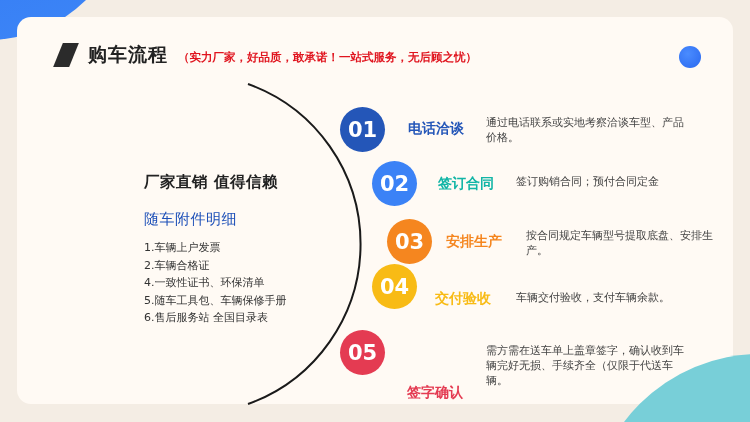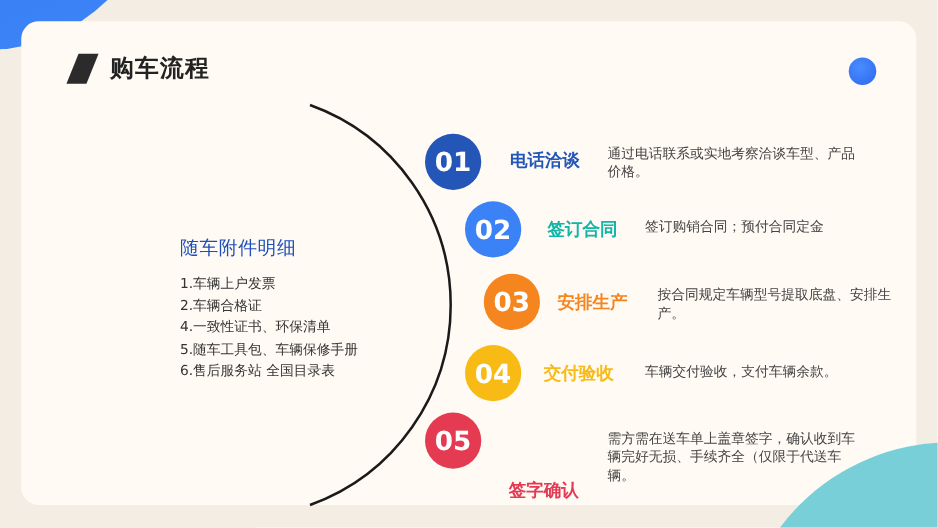--- a/index.html
+++ b/index.html
@@ -128,26 +128,28 @@
 </head>
 <body>
 
 <div class="deco-blue-corner"></div>
 <div class="deco-teal-circle"></div>
 
 <div class="card">
   <div class="title-row">
     <div class="title-mark"></div>
     <span class="title-text">购车流程</span>
+    <span class="title-sub">（实力厂家，好品质，敢承诺！一站式服务，无后顾之忧）</span>
   </div>
 </div>
 
 <div class="blue-dot"></div>
 
 <div class="left-block">
+  <div class="left-heading">厂家直销 值得信赖</div>
   <div class="left-subheading">随车附件明细</div>
   <ul class="left-list">
     <li>1.车辆上户发票</li>
     <li>2.车辆合格证</li>
     <li>4.一致性证书、环保清单</li>
     <li>5.随车工具包、车辆保修手册</li>
     <li>6.售后服务站 全国目录表</li>
   </ul>
 </div>
 
@@ -160,19 +162,19 @@
 <div class="step-desc" style="left:486px; top:115px;">通过电话联系或实地考察洽谈车型、产品价格。</div>
 
 <div class="step-circle" style="left:372px; top:161px; background:#3b82f6;">02</div>
 <div class="step-title" style="left:438px; top:175px; color:#12b5a6;">签订合同</div>
 <div class="step-desc" style="left:516px; top:174px;">签订购销合同；预付合同定金</div>
 
 <div class="step-circle" style="left:387px; top:219px; background:#f5861f;">03</div>
 <div class="step-title" style="left:446px; top:233px; color:#f5861f;">安排生产</div>
 <div class="step-desc" style="left:526px; top:228px;">按合同规定车辆型号提取底盘、安排生产。</div>
 
-<div class="step-circle" style="left:372px; top:276px; background:#f8bb15;text-align:center;">04</div>
+<div class="step-circle" style="left:372px; top:264px; background:#f8bb15;text-align:center;">04</div>
 <div class="step-title" style="left:435px; top:290px; color:#f8bb15;">交付验收</div>
 <div class="step-desc" style="left:516px; top:290px;">车辆交付验收，支付车辆余款。</div>
 
 <div class="step-circle" style="left:340px; top:330px; background:#e43b52;text-align:right;">05</div>
 <div class="step-title" style="left:407px; top:345px; color:#e43b52;margin-top:39px;">签字确认</div>
 <div class="step-desc" style="left:486px; top:343px; width:198px;">需方需在送车单上盖章签字，确认收到车辆完好无损、手续齐全（仅限于代送车辆。</div>
 
 </body></html>

